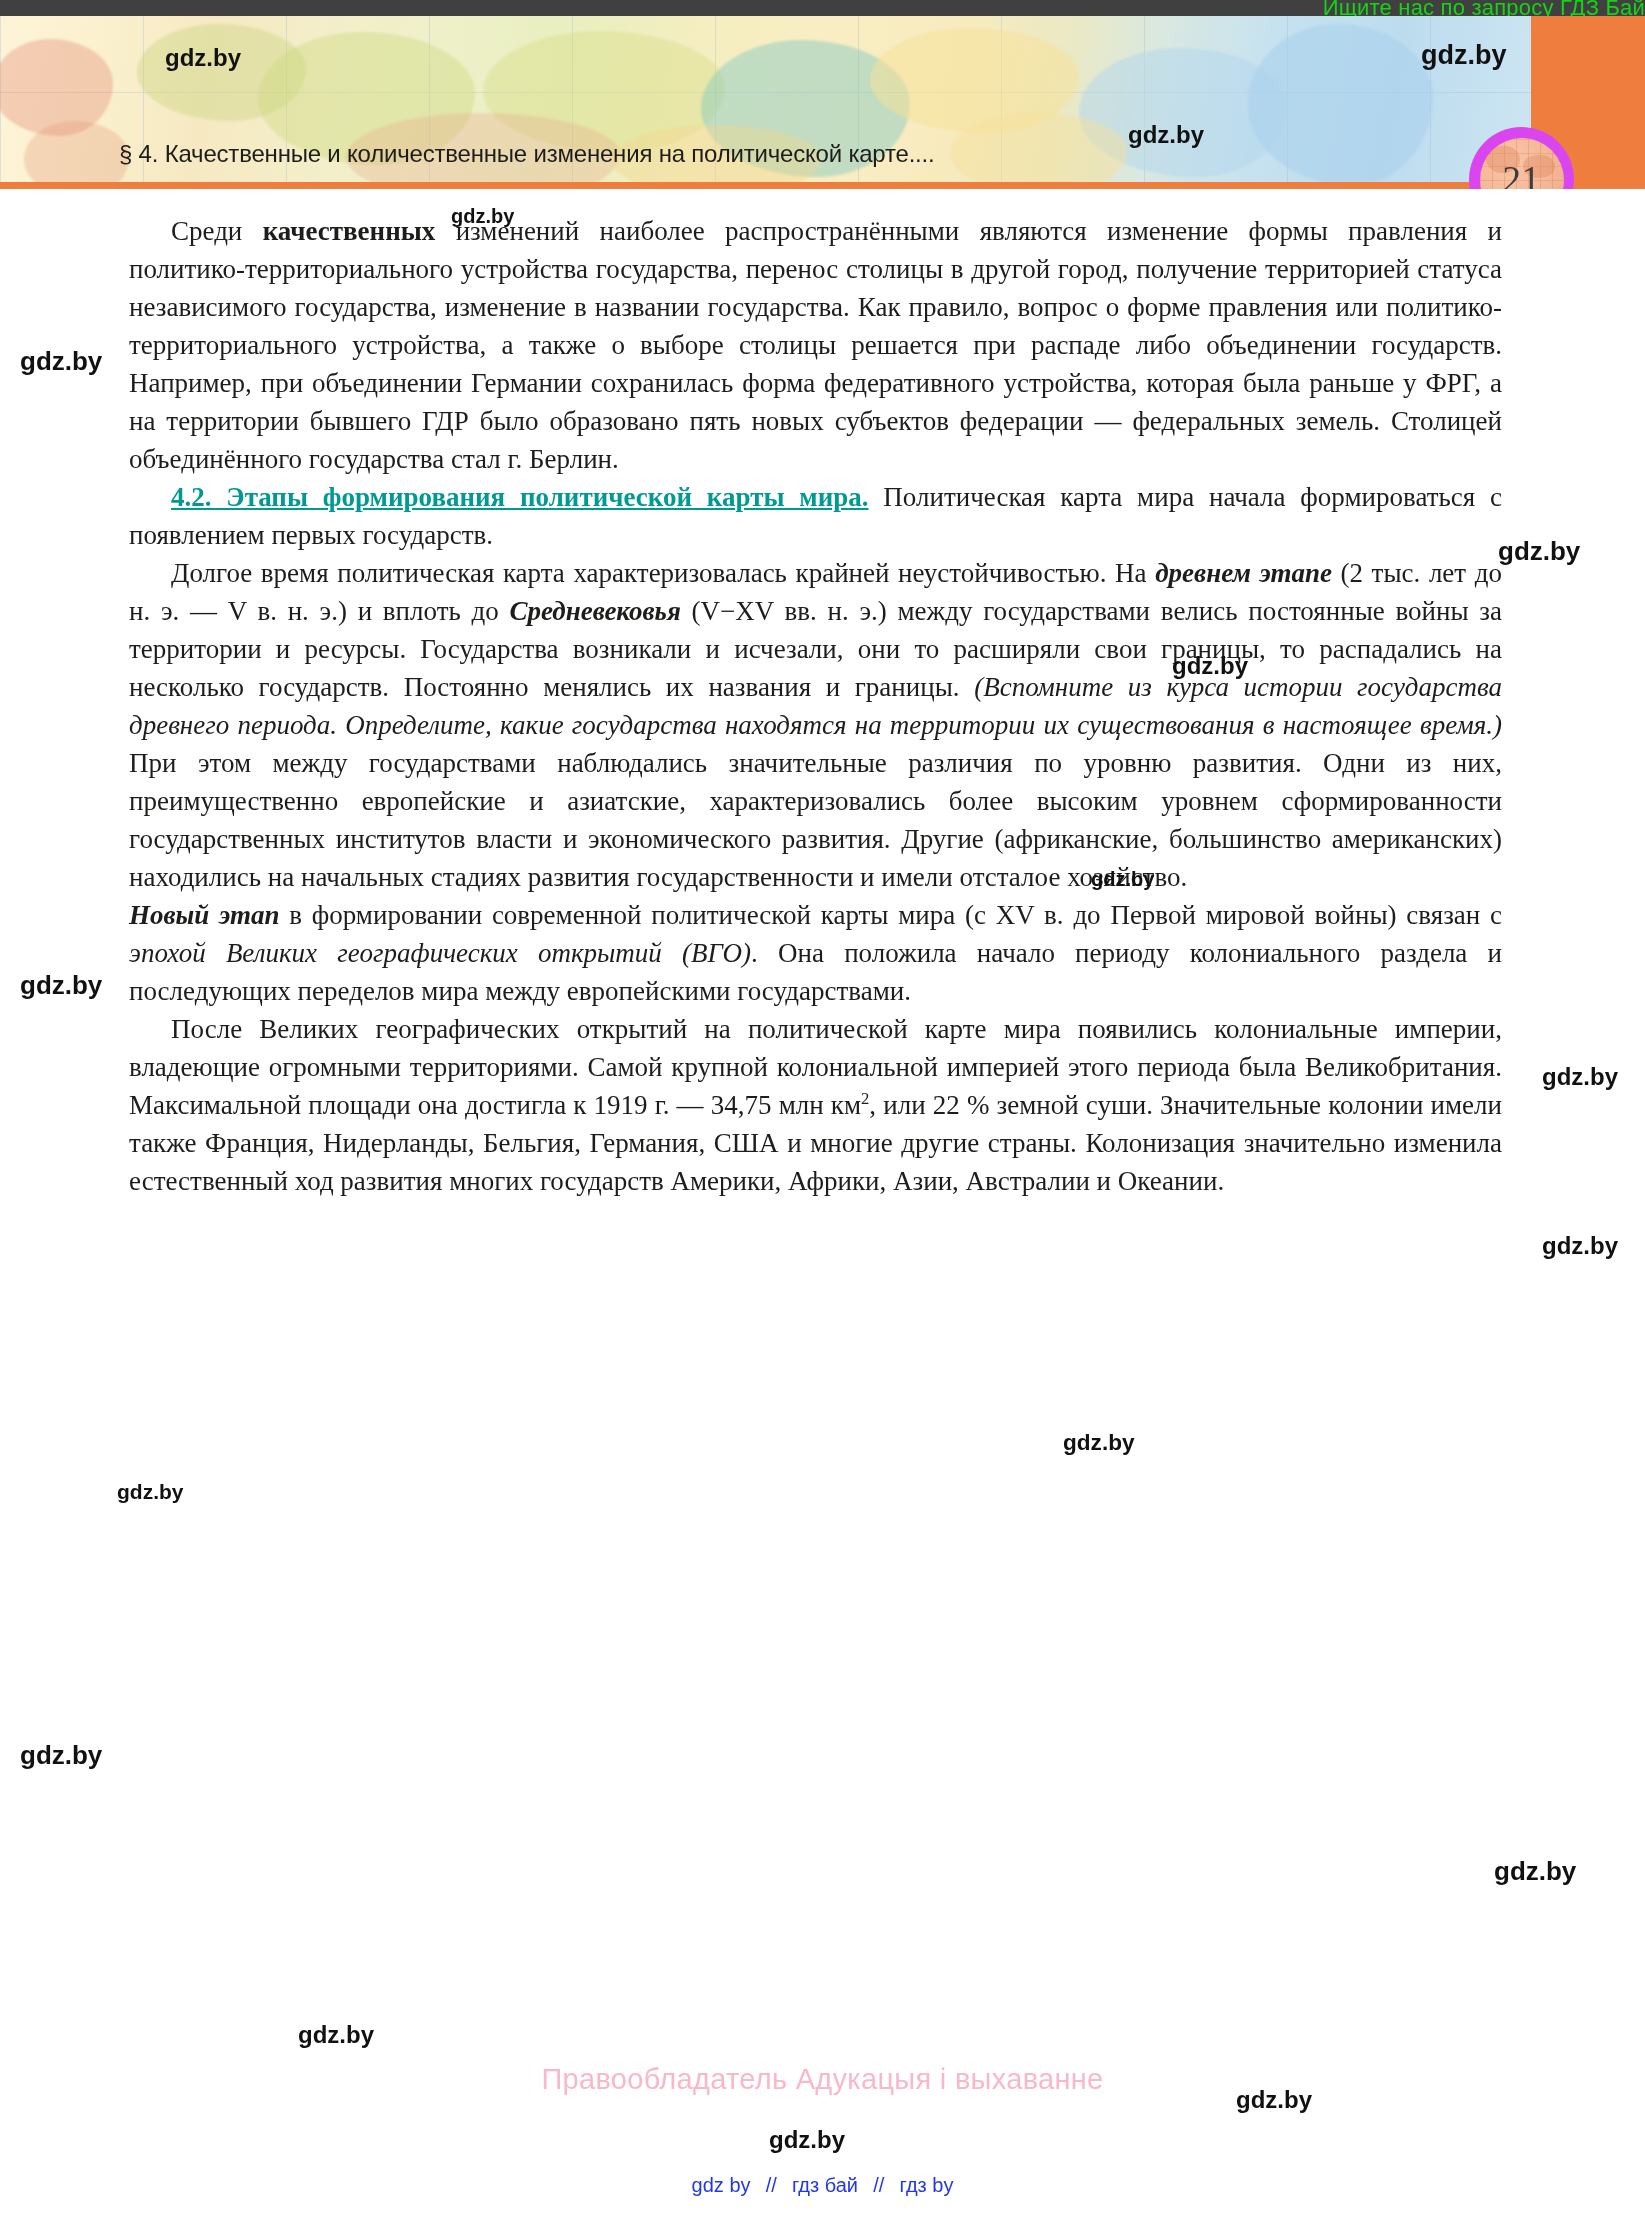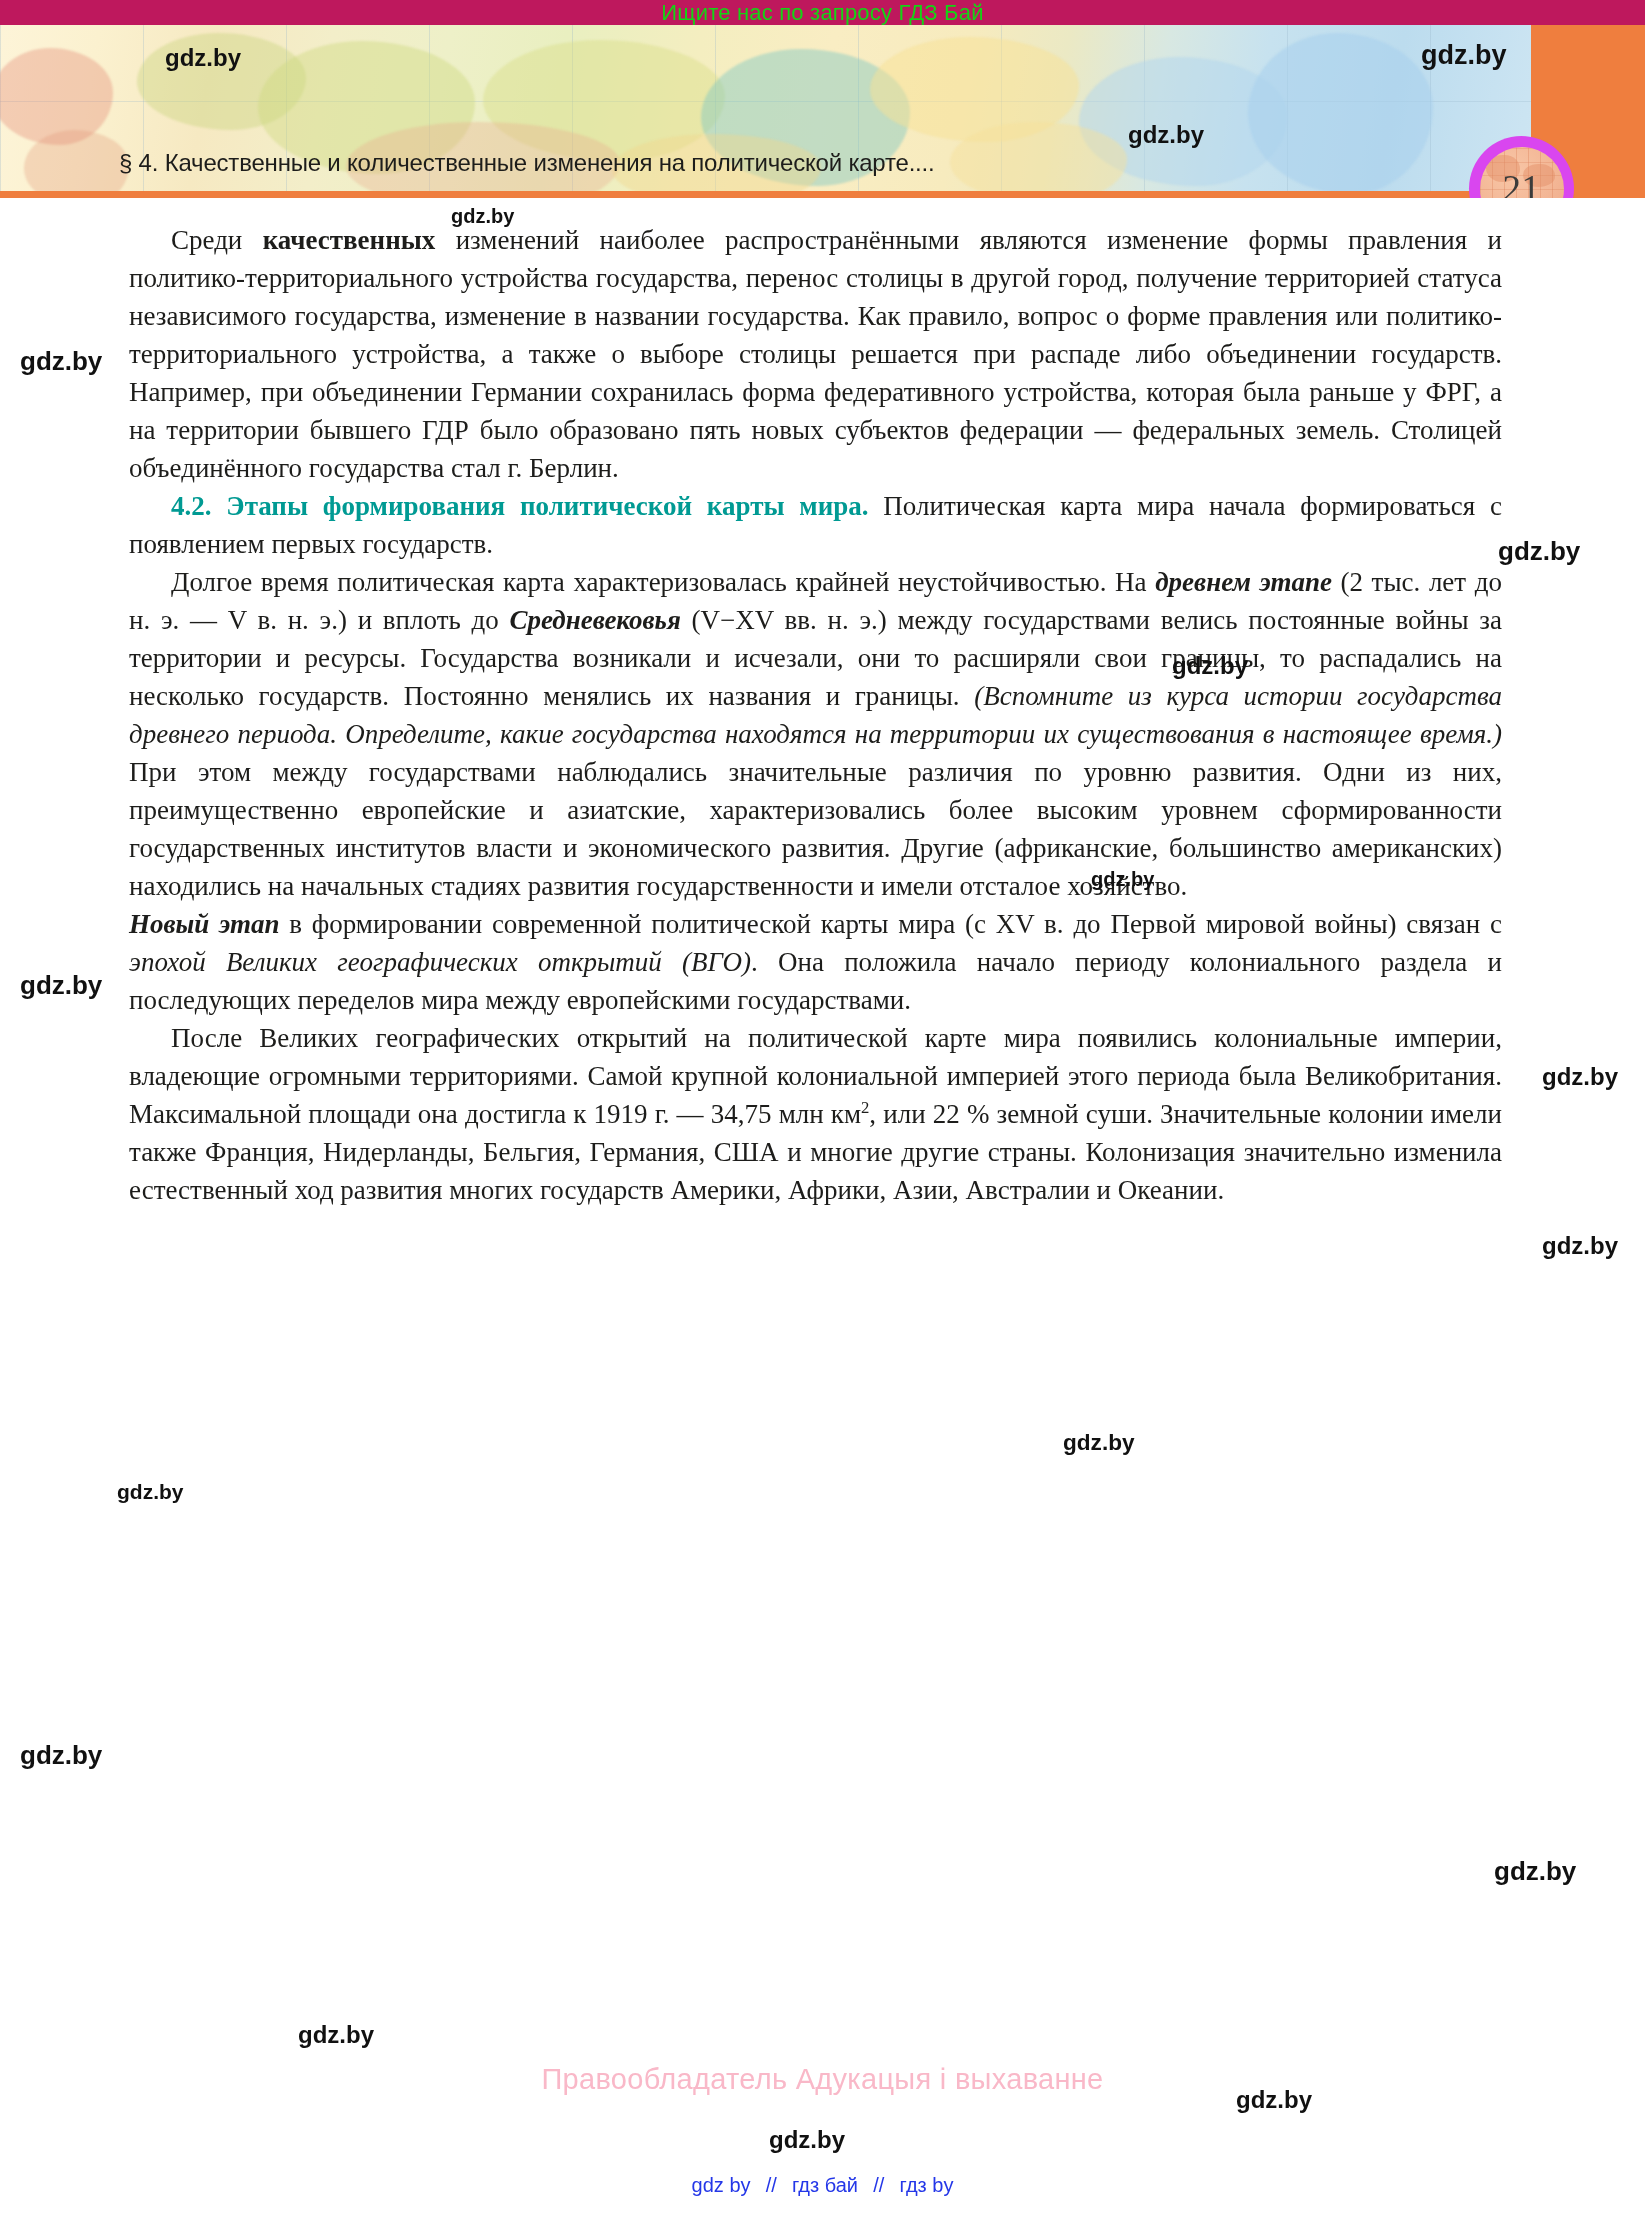--- a/index.html
+++ b/index.html
@@ -11,26 +11,26 @@
   body {
     font-family: "Liberation Serif", "DejaVu Serif", serif;
     width: 1645px;
     height: 2216px;
     position: relative;
     overflow: hidden;
   }
 
   
   .promo-bar {
-    height: 25px;
+    height: 16px;
     width: 100%;
-    background: #be185d;
+    background: #404040;
     display: flex;
     align-items: center;
-    justify-content: center;
+    justify-content: flex-end;
   }
   .promo-bar .promo-text {
     color: #15d415;
     font-family: "Liberation Sans", sans-serif;
     font-size: 22px;
     font-weight: 400;
     letter-spacing: 0.2px;
     white-space: nowrap;
   }
 
@@ -164,20 +164,21 @@
     margin: 0 0 0 0;
     text-indent: 42px;
   }
   .article p.no-indent { text-indent: 0; }
   .b { font-weight: bold; }
   .i { font-style: italic; }
   .bi { font-weight: bold; font-style: italic; margin-top: 24px; }
   .sub-head {
     font-weight: bold;
     color: #009a93;
+    text-decoration: underline;
   }
   sup { font-size: 62%; vertical-align: super; line-height: 0; }
 
   
   .copyright {
     position: absolute;
     left: 0; right: 0;
     top: 2063px;
     text-align: center;
     color: #f9b8c8;

